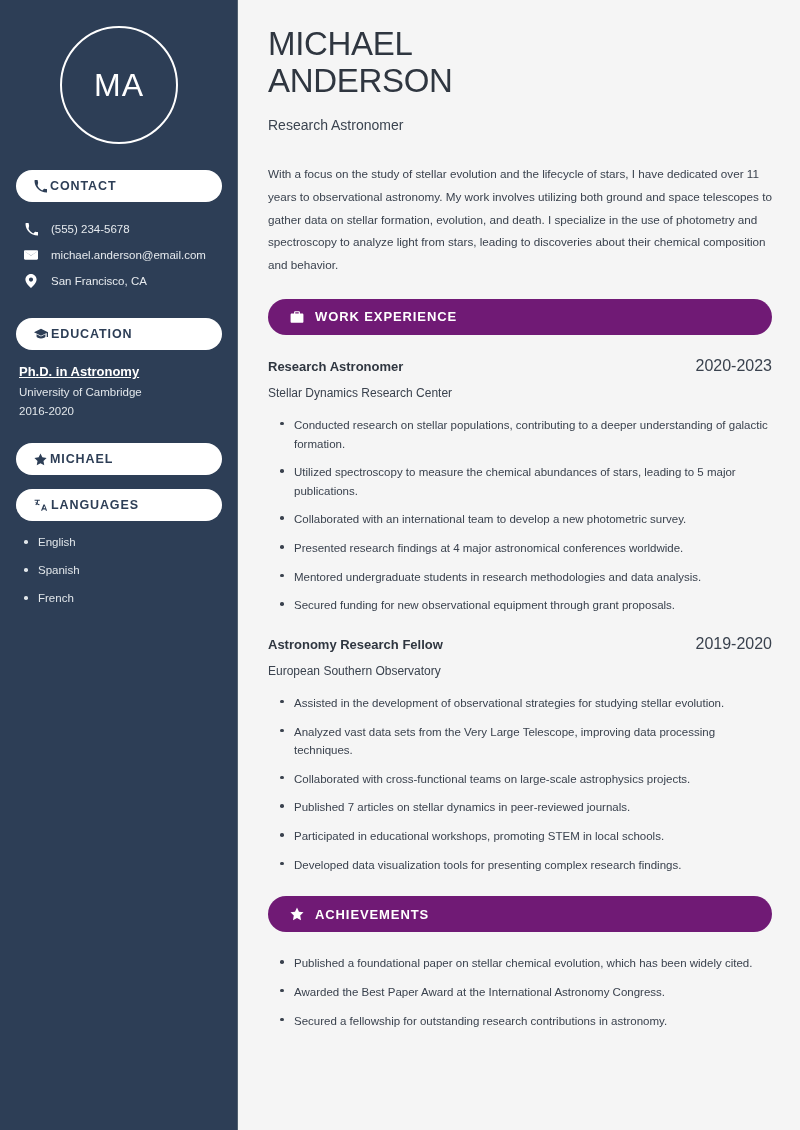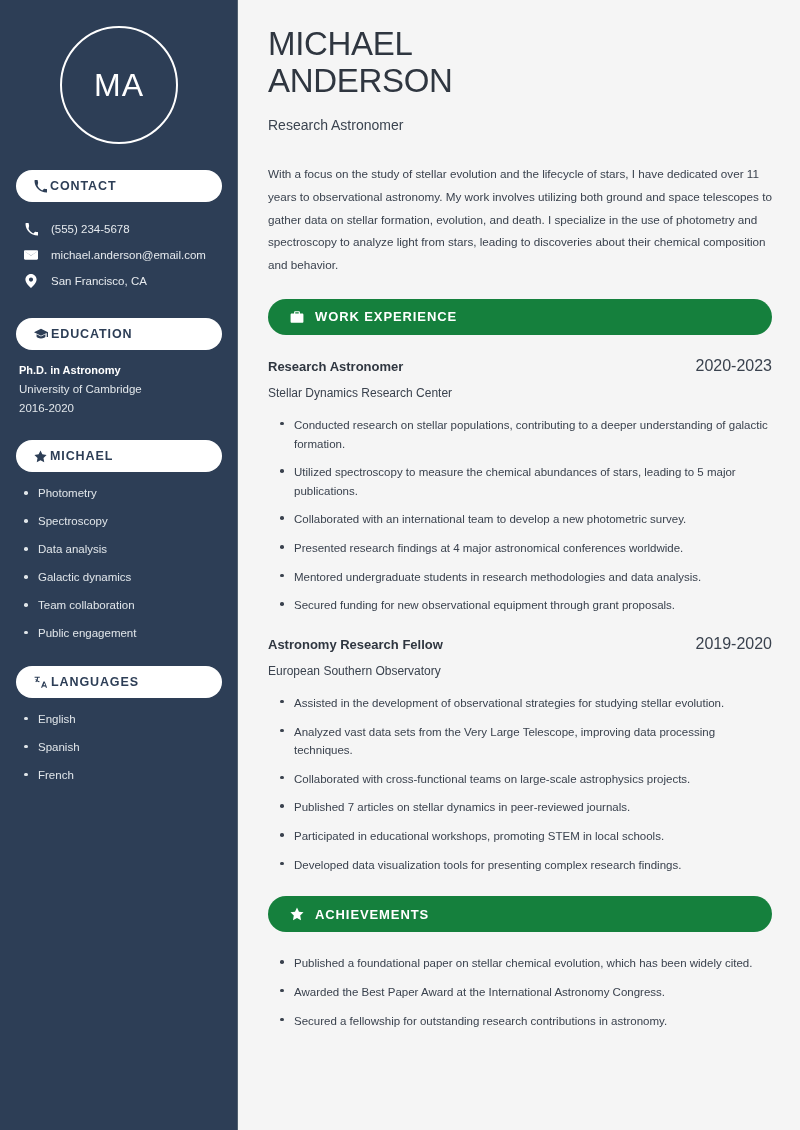--- a/index.html
+++ b/index.html
@@ -81,21 +81,21 @@
     padding:5px 0 5px 7px;
     line-height:1.4;
   }
   .contact-row .ic{
     width:16px;
     display:flex; align-items:center; justify-content:center;
     flex:0 0 16px;
   }
 
   .edu-block{ padding-left:3px; margin-bottom:26px; }
-  .edu-degree{ font-size:11px; font-weight:bold; color:#ffffff; margin-bottom:7px; }
+  .edu-degree{ font-size:13px; font-weight:bold; color:#ffffff; margin-bottom:7px;text-decoration:underline; }
   .edu-school{ font-size:11.5px; color:#e1e6ea; margin-bottom:7px; }
   .edu-years{ font-size:11.5px; color:#e1e6ea; }
 
   ul.side-list{ list-style:none; margin-bottom:25px; padding-left:6px; }
   ul.side-list li{
     position:relative;
     font-size:11.5px;
     color:#e1e6ea;
     padding-left:16px;
     margin-bottom:13px;
@@ -130,21 +130,21 @@
     margin-top:17px;
   }
   .summary{
     font-size:11.7px;
     line-height:1.95;
     color:#3a424e;
     margin-top:30px;
   }
 
   .banner{
-    background:#15803d;
+    background:#701a75;
     color:#ffffff;
     border-radius:19px;
     height:36px;
     display:flex;
     align-items:center;
     gap:11px;
     padding:0 22px;
     font-size:13px;
     font-weight:bold;
     letter-spacing:0.9px;
@@ -247,28 +247,20 @@
 
     <div class="pill">
       <span class="ic">
         <svg width="13" height="13" viewBox="0 0 24 24" fill="#2d3e56">
             <path d="M12 .8l3.4 7.2 7.8 1.1-5.7 5.6 1.4 7.9L12 18.8l-6.9 3.8 1.4-7.9L.8 9.1l7.8-1.1L12 .8z"></path>
           </svg>
       </span>
       <span>MICHAEL</span>
     </div>
 
-    <ul class="side-list">
-      <li>Photometry</li>
-      <li>Spectroscopy</li>
-      <li>Data analysis</li>
-      <li>Galactic dynamics</li>
-      <li>Team collaboration</li>
-      <li>Public engagement</li>
-    </ul>
 
     <div class="pill">
       <span class="ic">
         <svg width="14" height="14" viewBox="0 0 24 24" fill="#2d3e56">
           <path d="M1 3h9v1.9H6.9v.9c0 2.6-1.3 5-3.4 6.6l-1.3-1.4C3.9 9.7 5 7.8 5 5.8v-.9H1V3z"></path>
           <path d="M2.2 8.1l1.4-1.3c1.5 1.9 3.6 3.3 6 4l-.6 1.8c-2.8-.8-5.1-2.4-6.8-4.5z"></path>
           <path d="M16.2 11.2h2.2l4.1 10.8h-2.1l-.9-2.5h-4.5l-.9 2.5h-2.1l4.2-10.8zm.1 6.5h3l-1.5-4.2-1.5 4.2z"></path>
         </svg>
       </span>
       <span>LANGUAGES</span>

